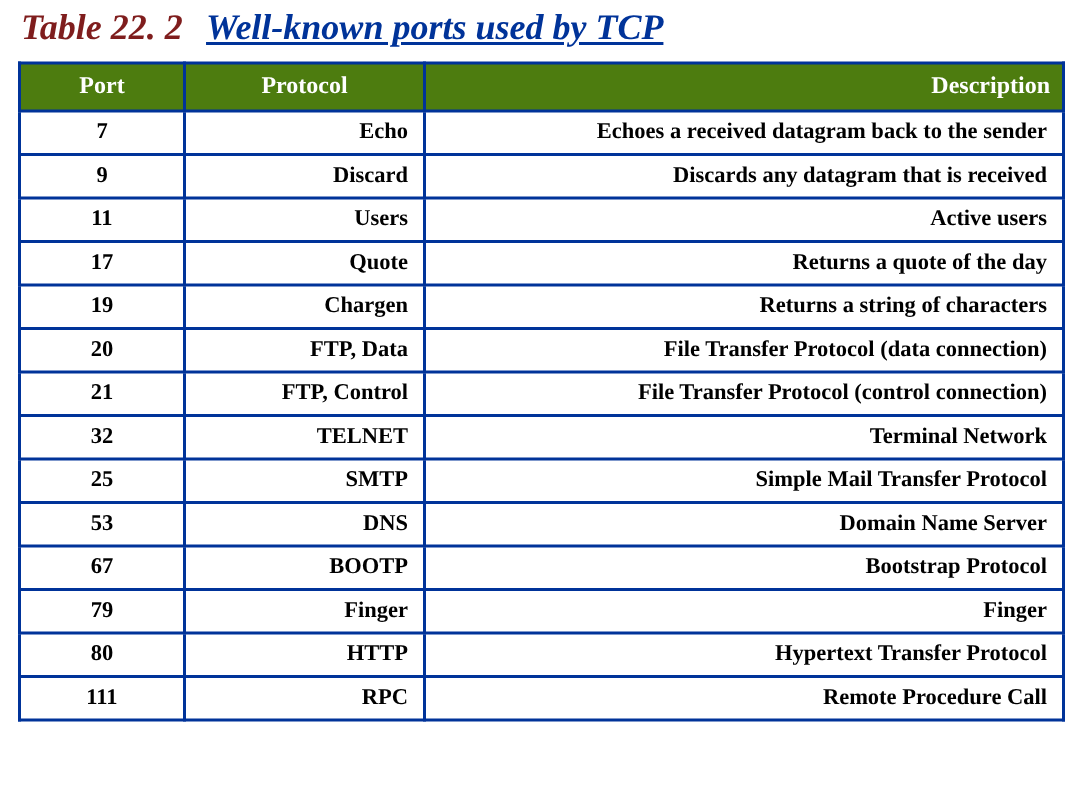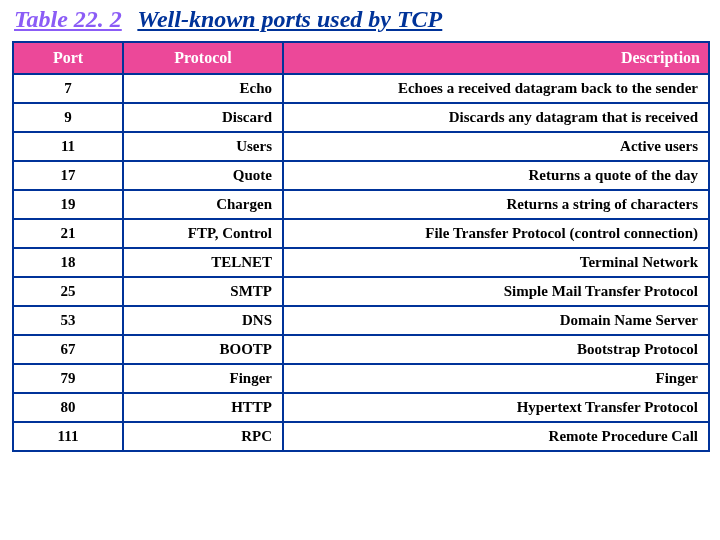--- a/index.html
+++ b/index.html
@@ -14,38 +14,37 @@
     padding: 6px 12px 12px 12px;
   }
   .title-line {
     font-size: 24px;
     font-weight: bold;
     font-style: italic;
     margin: 0 0 8px 2px;
     white-space: nowrap;
   }
   .tbl-label {
-    color: #8b5cf6;
-    text-decoration: underline;
+    color: #7f1d1d;
     padding-right: 10px;
   }
   .tbl-caption {
     color: #003399;
     text-decoration: underline;
   }
   table.ports {
     border-collapse: collapse;
     width: 696px;
     table-layout: fixed;
   }
   table.ports col.c-port { width: 110px; }
   table.ports col.c-proto { width: 160px; }
   table.ports col.c-desc { width: 426px; }
   table.ports th {
-    background: #ec4899;
+    background: #4d7c0f;
     color: #ffffff;
     font-weight: bold;
     font-size: 16px;
     padding: 6px 8px;
     border: 2px solid #003399;
   }
   table.ports th:nth-child(1),
   table.ports th:nth-child(2) { text-align: center; }
   table.ports th:nth-child(3) { text-align: right; }
   table.ports td {
@@ -103,26 +102,31 @@
           <td class="port">17</td>
           <td class="proto">Quote</td>
           <td class="desc">Returns a quote of the day</td>
         </tr>
         <tr>
           <td class="port">19</td>
           <td class="proto">Chargen</td>
           <td class="desc">Returns a string of characters</td>
         </tr>
         <tr>
+          <td class="port">20</td>
+          <td class="proto">FTP, Data</td>
+          <td class="desc">File Transfer Protocol (data connection)</td>
+        </tr>
+        <tr>
           <td class="port">21</td>
           <td class="proto">FTP, Control</td>
           <td class="desc">File Transfer Protocol (control connection)</td>
         </tr>
         <tr>
-          <td class="port">18</td>
+          <td class="port">32</td>
           <td class="proto">TELNET</td>
           <td class="desc">Terminal Network</td>
         </tr>
         <tr>
           <td class="port">25</td>
           <td class="proto">SMTP</td>
           <td class="desc">Simple Mail Transfer Protocol</td>
         </tr>
         <tr>
           <td class="port">53</td>

